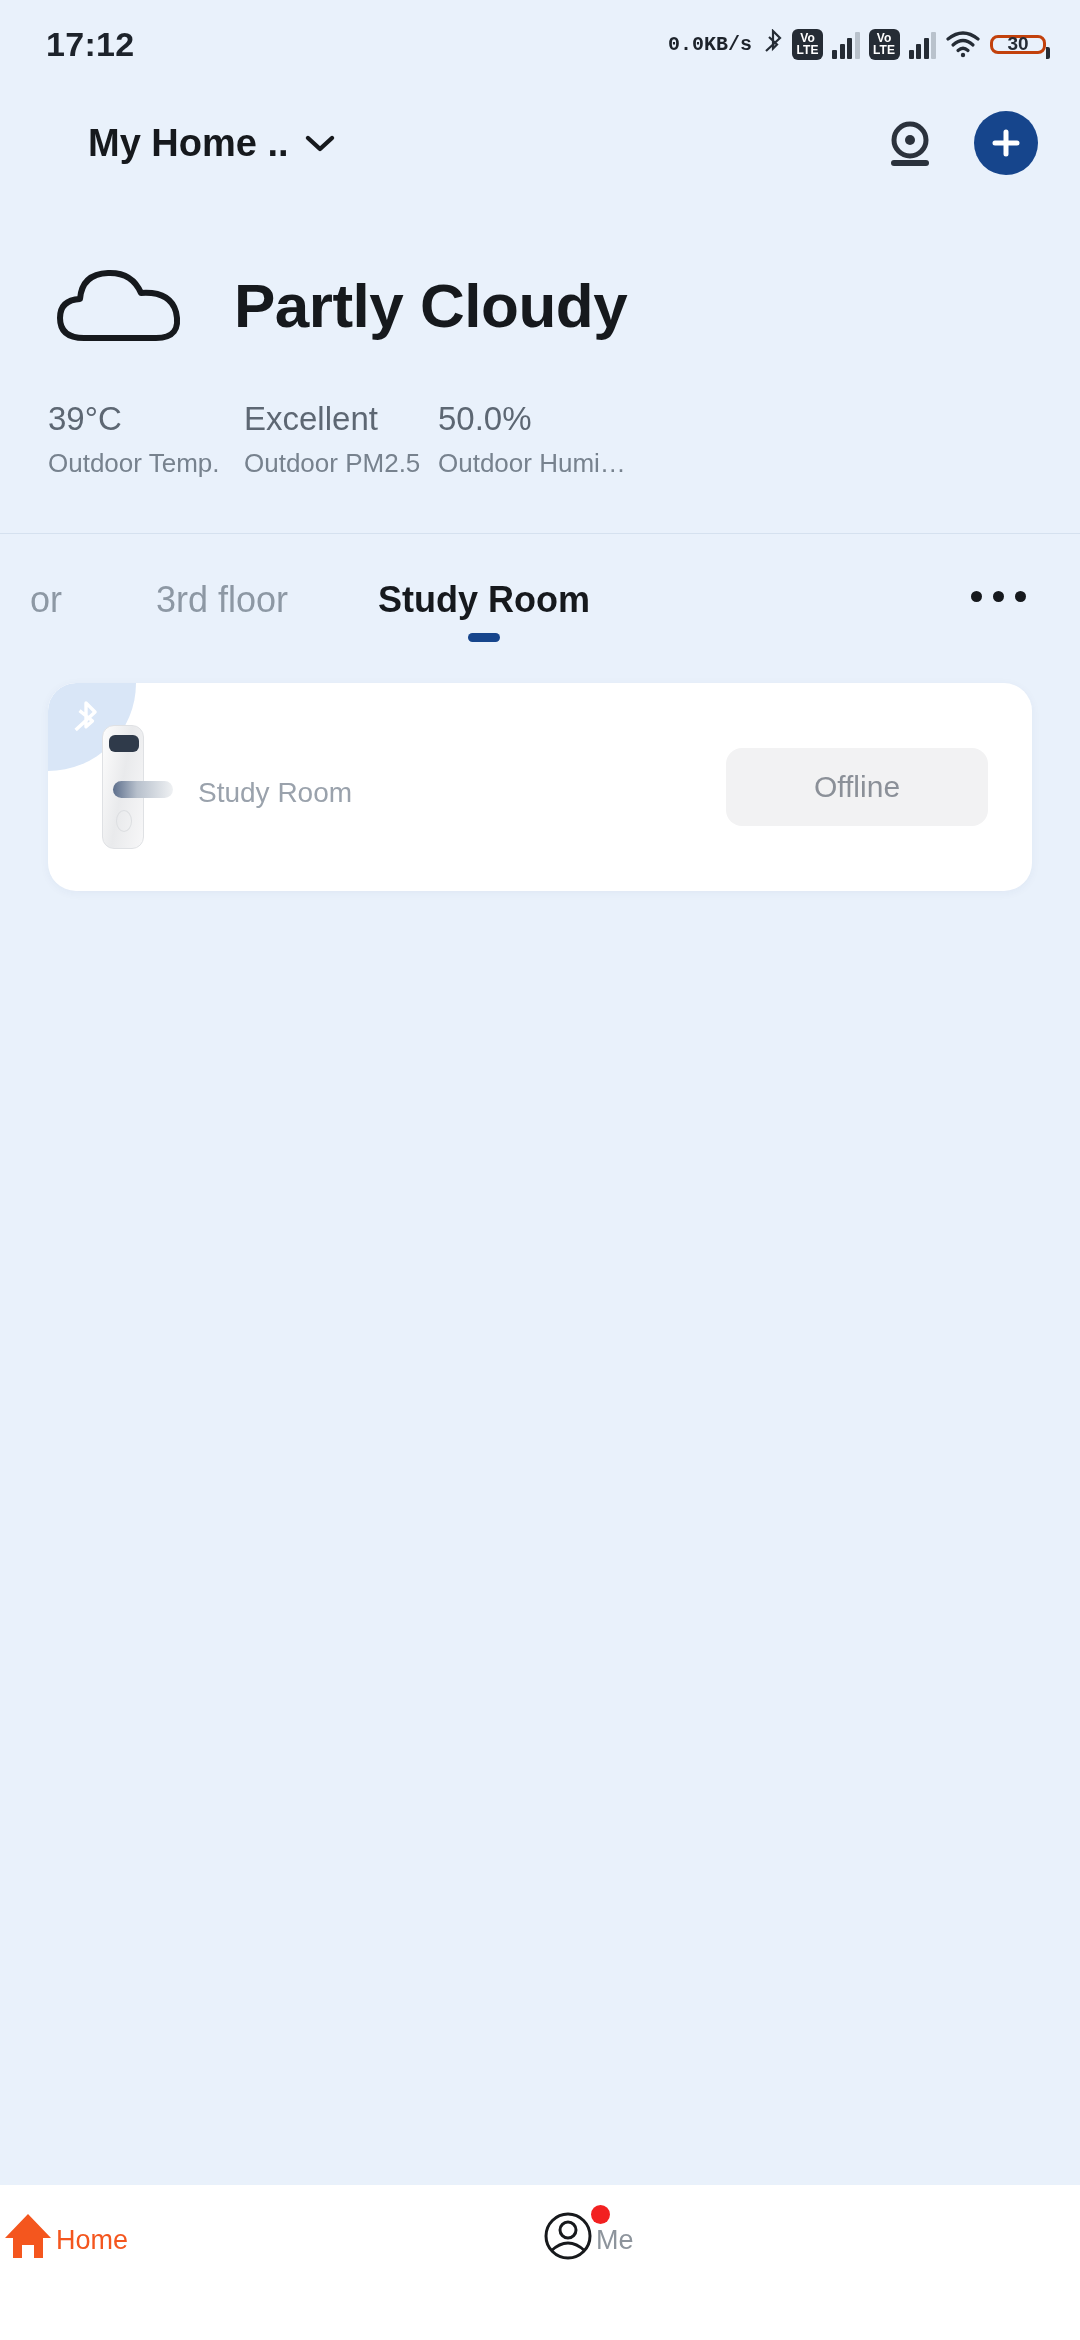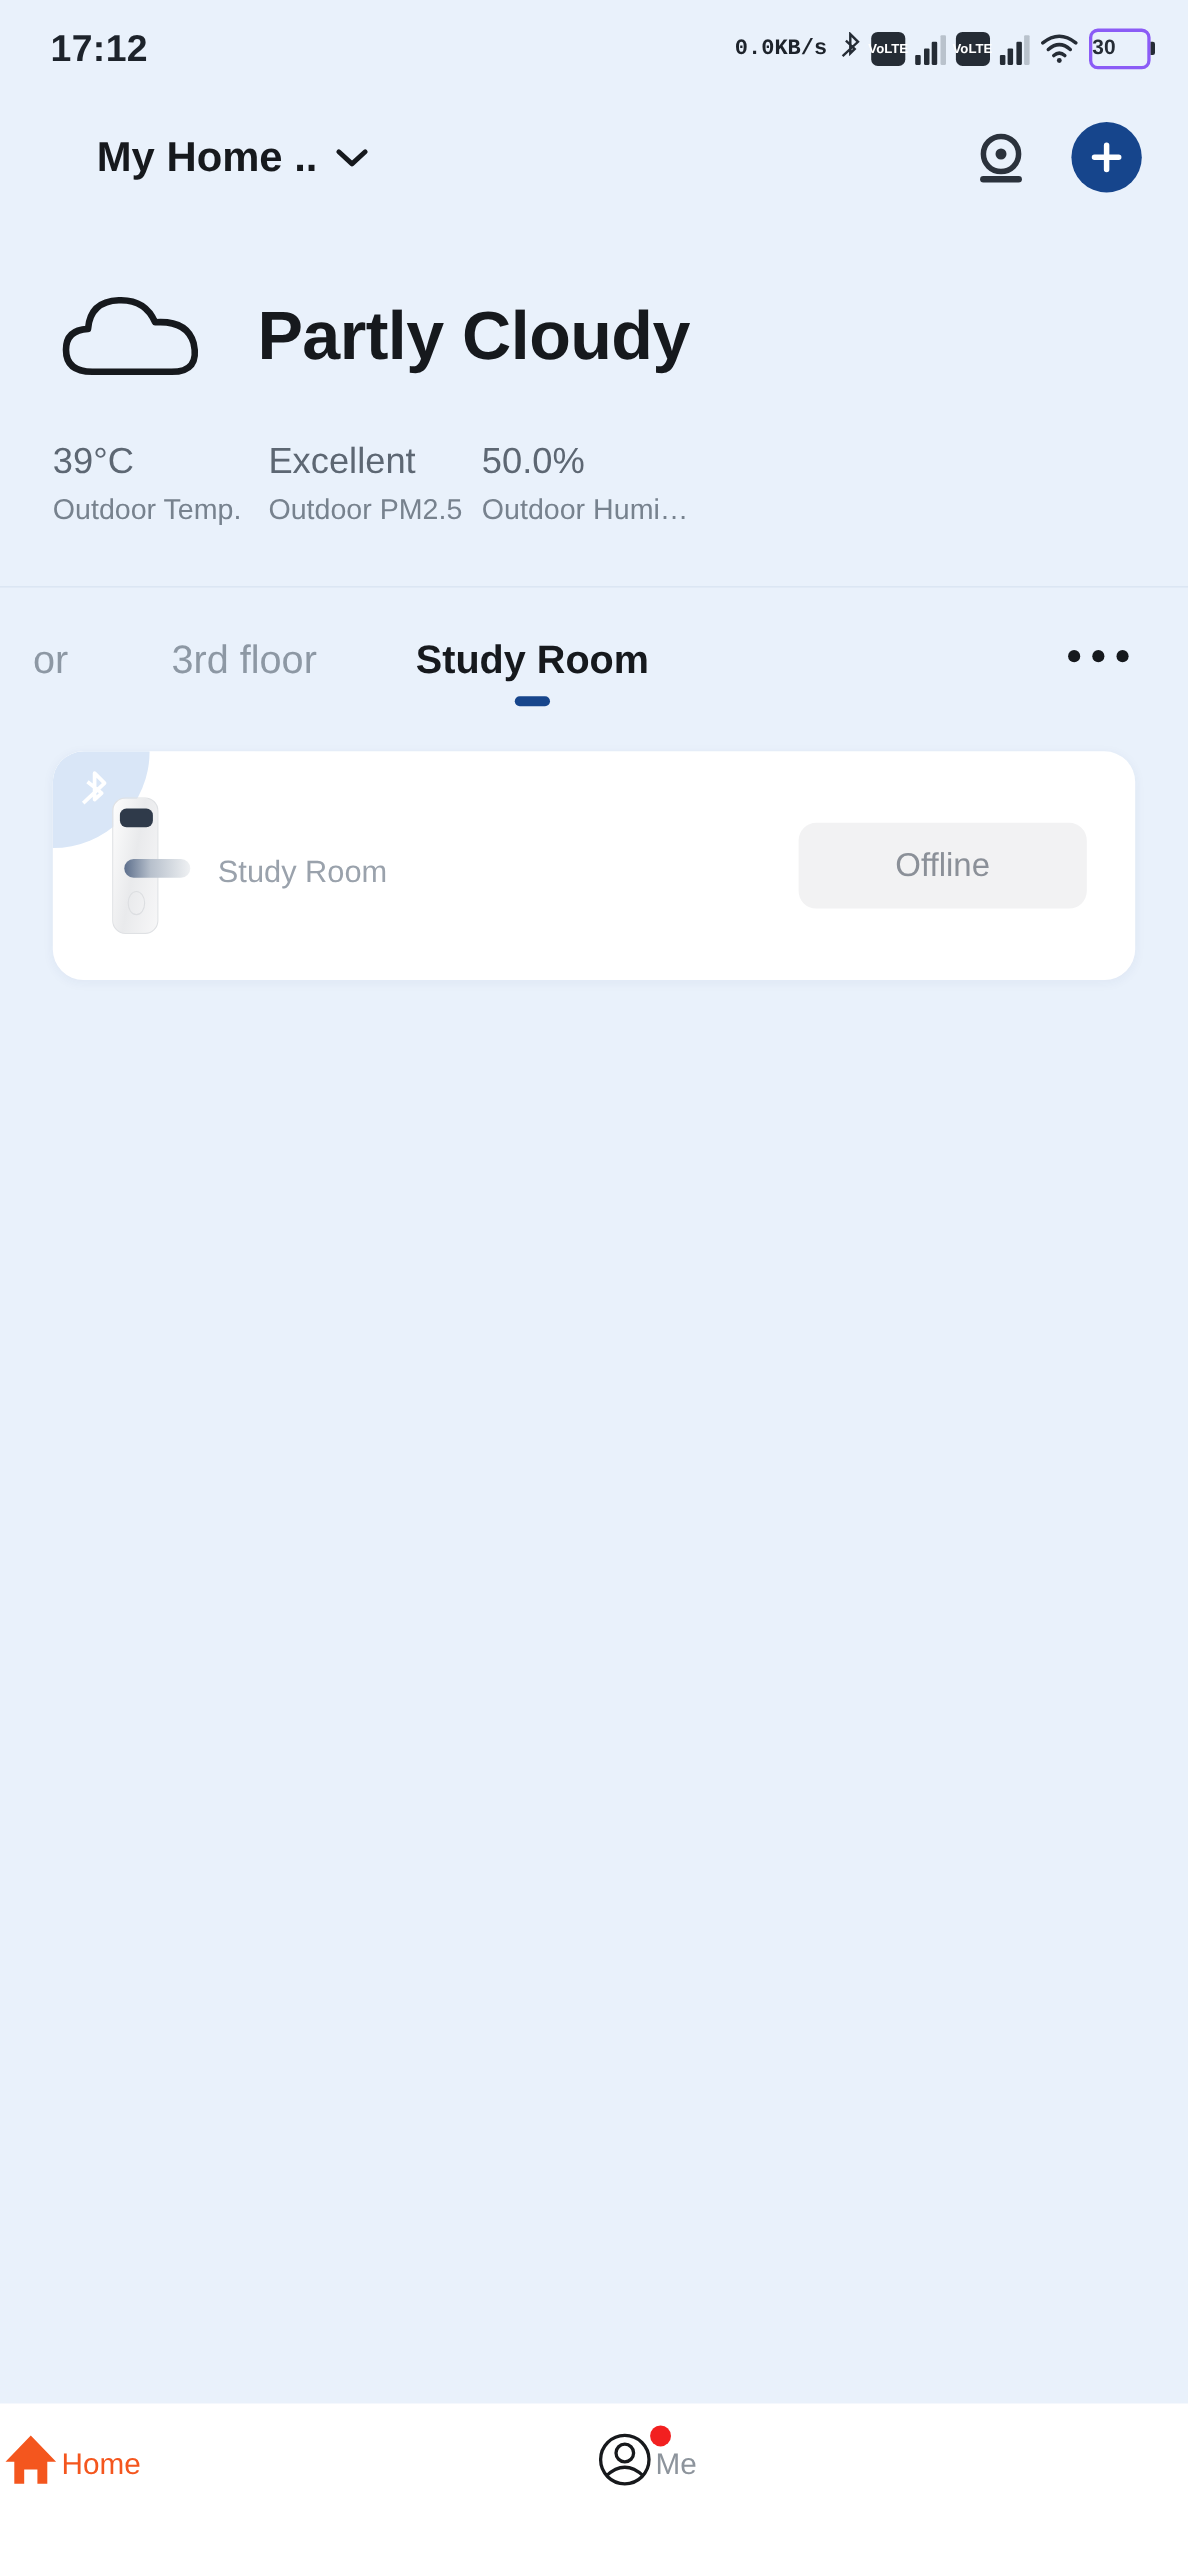--- a/index.html
+++ b/index.html
@@ -15,34 +15,34 @@
   .statusbar {
     height:88px; display:flex; align-items:center;
     justify-content:space-between; padding:0 34px 0 46px;
   }
   .sb-time { font-size:34px; font-weight:700; color:#1d232b; letter-spacing:0.3px; }
   .sb-right { display:flex; align-items:center; gap:9px; }
   .sb-net { font-size:20px; font-weight:700; color:#1d232b; margin-right:2px;font-family:Liberation Mono, monospace; }
   .bt-glyph { width:20px; height:31px; display:block; }
   .volte-box {
     width:31px; height:31px; border-radius:6px; background:#252c35;
-    color:#fff; display:flex; flex-direction:row; align-items:center;
+    color:#fff; display:flex; flex-direction:column; align-items:center;
     justify-content:center; line-height:1;
   }
   .volte-box b { font-size:12px; font-weight:700; }
   .volte-box i { font-size:12px; font-weight:700; font-style:normal; }
   .bars { display:flex; align-items:flex-end; gap:2.5px; height:30px; }
   .bars span { width:5px; background:#252c35; border-radius:1px; }
   .bars span:nth-child(1){ height:9px; }
   .bars span:nth-child(2){ height:15px; }
   .bars span:nth-child(3){ height:21px; }
   .bars span:nth-child(4){ height:27px; background:#b9c2cc; }
   .battery {
-    width:56px; height:37px; border:3px solid #8b5cf6; border-radius:8px;
-    display:flex; align-items:center; position:relative;
+    width:56px; height:19px; border:3px solid #c2410c; border-radius:8px;
+    display:flex; align-items:center; justify-content:center; position:relative;
   }
   .battery:after {
     content:""; position:absolute; right:-7px; top:9px;
     width:4px; height:12px; background:#252c35; border-radius:0 2px 2px 0;
   }
   .battery span { font-size:19px; font-weight:700; color:#252c35; }
 
   
   .appbar {
     height:110px; display:flex; align-items:center;

